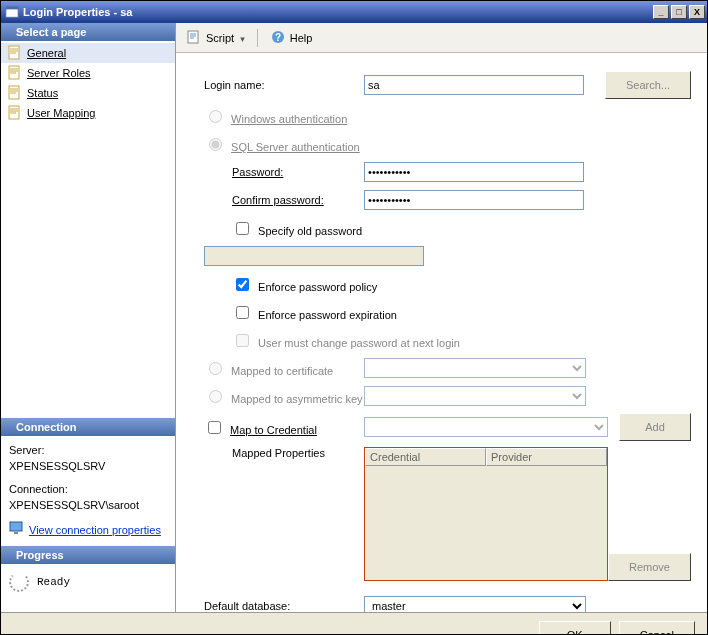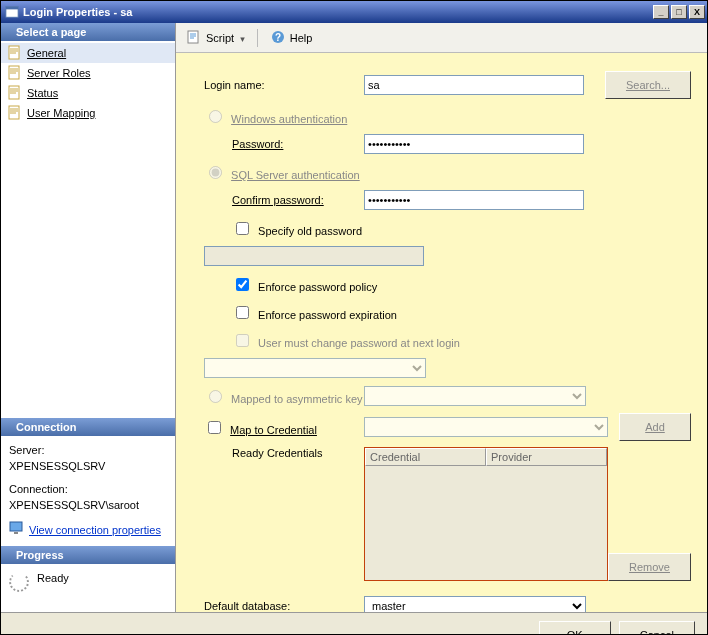--- a/index.html
+++ b/index.html
@@ -50,26 +50,26 @@
   .nav-item {
     display:flex; align-items:center;
     padding: 2px 6px;
     color:#000;
   }
   .nav-item.sel { background:#e0e8f5; }
   .nav-icon { width:16px; height:16px; margin-right:4px; display:inline-flex; }
   .nav-link { text-decoration: underline; color:#000; cursor:pointer; }
   .conn-body { padding: 6px 8px; line-height:1.5; }
   .link-blue { color:#0033cc; text-decoration:underline; cursor:pointer; }
-  .progress-body { padding:8px; display:flex; align-items:flex-start; gap:8px; }
+  .progress-body { padding:8px; display:flex; align-items:center; gap:8px;font-family:Liberation Mono, monospace; }
   .spinner {
     width:20px; height:20px; border:2px dotted #9a9a9a; border-radius:50%;
     border-top-color:transparent;
   }
-  .right { flex:1; background:#fef9c3; display:flex; flex-direction:column; }
+  .right { flex:1; background:#ffffff; display:flex; flex-direction:column; }
   .toolbar {
     height:30px; background:#f2f1eb;
     border-bottom:1px solid #bbb;
     display:flex; align-items:center; padding:0 6px;
     gap:4px;
   }
   .tbbtn { display:flex; align-items:center; gap:4px; padding:2px 4px; }
   .tbbtn .drop::after { content:"▾"; font-size:9px; color:#555; margin-left:2px;}
   .sep { width:1px; height:18px; background:#bbb; margin:0 4px; }
   .main {
@@ -88,21 +88,21 @@
   }
   .txt { width:220px; }
   .txtw { width:220px; }
   select.combo { width:222px; }
   .combo-dis { background:#ece9d8; color:#888; }
   .btn {
     height:28px; min-width:72px;
     background:#ece9d8;
     border:1px solid #404040;
     border-top-color:#fff; border-left-color:#fff;
-    font: inherit; padding:0 20px;text-decoration:underline;
+    font: inherit; padding:0 20px;
   }
   .btn:disabled { color:#888; }
   .radio, .chk { margin-right:6px; }
   .radio[disabled] + span, .chk[disabled] + span { color:#888; }
   .grid {
     border:1px solid #c2410c; background:#ece9d8;
     width:244px; height:134px;
   }
   .grid-hdr { display:flex; }
   .grid-hdr div {
@@ -235,29 +235,29 @@
         <button class="btn" disabled="">Search...</button>
       </div>
 
       <div class="row">
         <label style="padding-left:0">
           <input type="radio" class="radio" disabled="" style="">
           <span class="lbl dis" style="width:auto"><span class="und">Windows authentication</span></span>
         </label>
       </div>
       <div class="row">
-        <span class="lbl sub"><span class="und">Password:</span></span>
-        <input class="txtw" type="password" value="●●●●●●●●●●●" style="">
-      </div>
-
-      <div class="row">
         <label>
           <input type="radio" class="radio" checked="" disabled="" style="">
           <span class="lbl dis" style="width:auto"><span class="und">SQL Server authentication</span></span>
         </label>
+      </div>
+
+      <div class="row">
+        <span class="lbl sub"><span class="und">Password:</span></span>
+        <input class="txtw" type="password" value="●●●●●●●●●●●" style="">
       </div>
       <div class="row">
         <span class="lbl sub"><span class="und">Confirm password:</span></span>
         <input class="txtw" type="password" value="●●●●●●●●●●●" style="">
       </div>
 
       <div class="row">
         <span class="lbl sub" style="width:auto">
           <input type="checkbox" class="chk" style="">
           <span>Specify old password</span>
@@ -280,20 +280,24 @@
         </span>
       </div>
       <div class="row">
         <span class="lbl sub dis" style="width:auto">
           <input type="checkbox" class="chk" disabled="" style="">
           <span>User must change password at next login</span>
         </span>
       </div>
 
       <div class="row">
+        <label style="width:160px">
+          <input type="radio" class="radio" disabled="" style="">
+          <span class="dis">Mapped to certificate</span>
+        </label>
         <select class="combo combo-dis" disabled=""></select>
       </div>
       <div class="row">
         <label style="width:160px">
           <input type="radio" class="radio" disabled="" style="">
           <span class="dis">Mapped to asymmetric key</span>
         </label>
         <select class="combo combo-dis" disabled=""></select>
       </div>
 
@@ -301,21 +305,21 @@
         <label style="width:160px">
           <input type="checkbox" class="chk" style="">
           <span><span class="und">Map to Credential</span></span>
         </label>
         <select class="combo combo-dis" disabled="" style="width:244px"></select>
         <div style="flex:1"></div>
         <button class="btn" disabled="">Add</button>
       </div>
 
       <div class="row" style="align-items:flex-start">
-        <span class="lbl sub">Ready Credentials</span>
+        <span class="lbl sub">Mapped Properties</span>
         <div class="grid">
           <div class="grid-hdr">
             <div>Credential</div>
             <div>Provider</div>
           </div>
         </div>
         <div style="flex:1"></div>
         <div style="display:flex;flex-direction:column;justify-content:flex-end;height:134px">
           <button class="btn" disabled="">Remove</button>
         </div>

